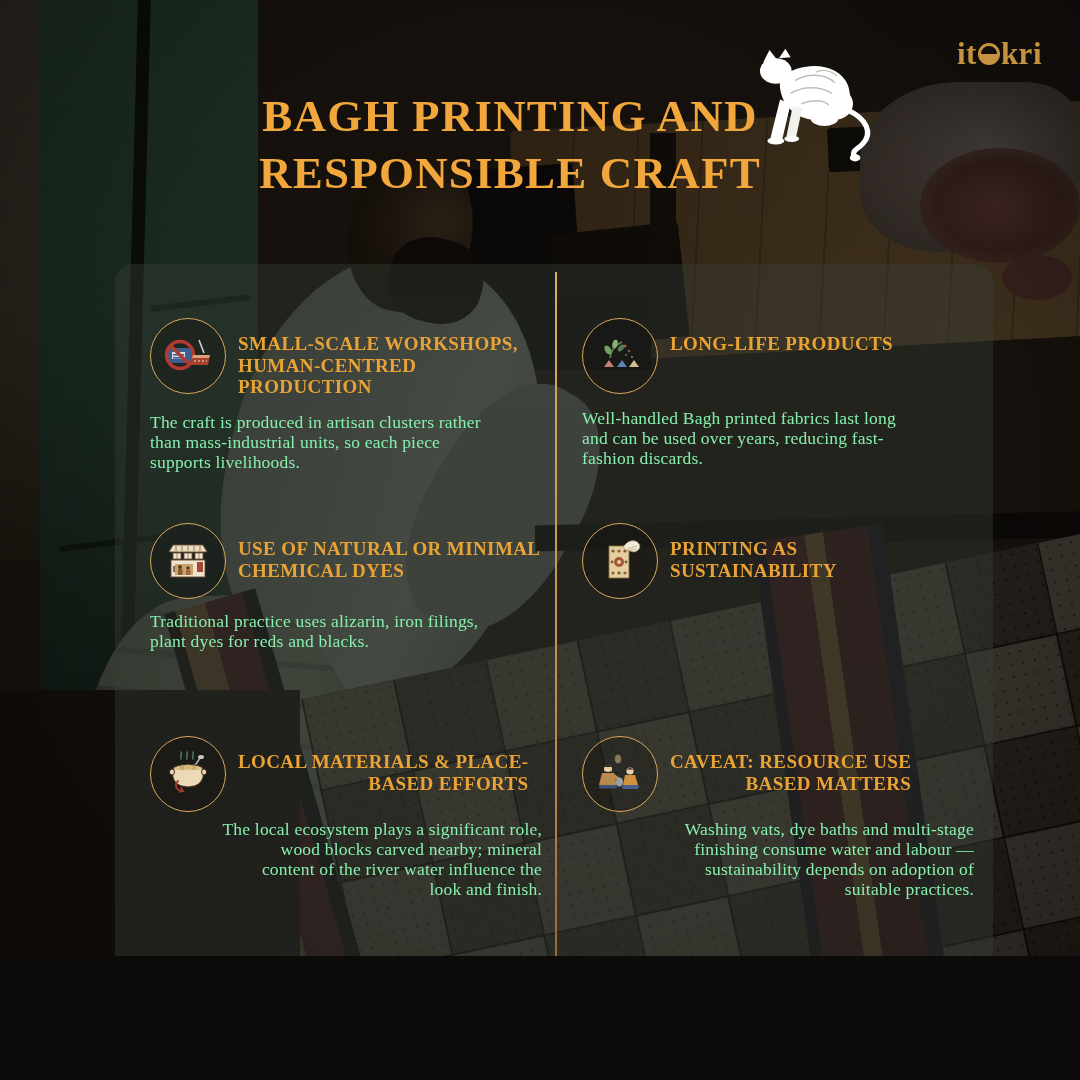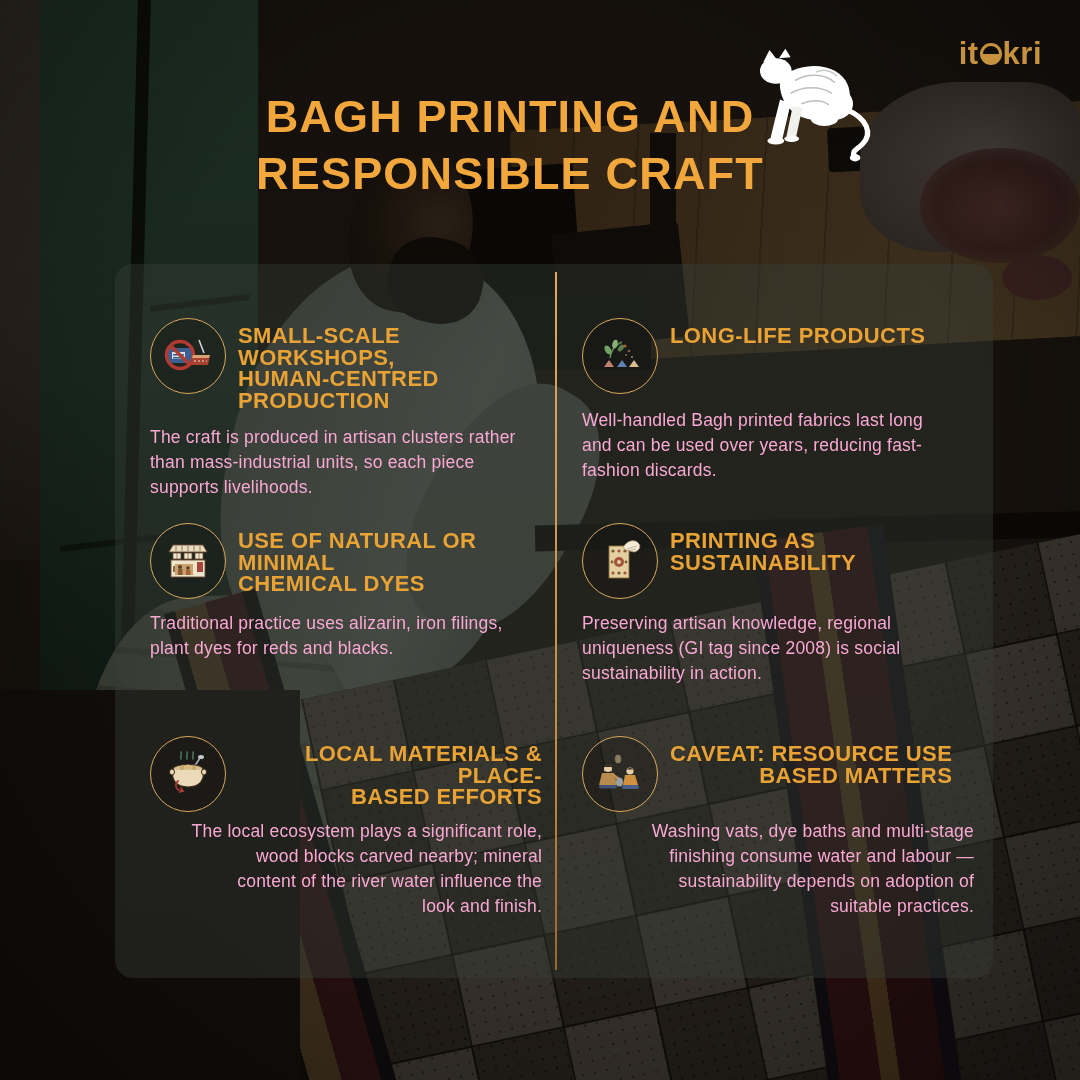--- a/index.html
+++ b/index.html
@@ -1,19 +1,19 @@
 <!DOCTYPE html>
 <html><head>
 <meta charset="utf-8">
 <style>
   html,body { margin:0; padding:0; background:#0d0b09; }
   .stage {
-    position:relative; width:1080px; height:1080px; overflow:hidden;
+    position:relative; width:1080px; height:956px; overflow:hidden;
     background:#241c15;
-    font-family:Liberation Sans, sans-serif;
+    font-family:Liberation Serif, serif;
   }
   .ph { position:absolute; }
 
   
   #wall-left { left:0; top:0; width:42px; height:560px;
     background:linear-gradient(180deg,#5d5244 0%,#4a4034 55%,#2c2419 100%); }
   #door { left:40px; top:0; width:218px; height:755px;
     background:linear-gradient(180deg,#356049 0%,#2b4f3d 35%,#1f3a2d 70%,#152a20 100%); }
   #door-seam { left:128px; top:0; width:13px; height:755px; background:#0c130f; transform:skewX(-1.5deg); }
   #door-hinge1 { left:150px; top:300px; width:100px; height:6px; background:rgba(10,18,13,.7); transform:rotate(-7deg); }
@@ -86,23 +86,23 @@
 
   #tiger { position:absolute; left:742px; top:48px; width:148px; height:118px; }
 
   .section { position:absolute; width:392px; }
   #s0,#s2,#s4 { left:150px; } #s1,#s3,#s5 { left:582px; }
   #s0,#s1 { top:318px; } #s2,#s3 { top:523px; } #s4,#s5 { top:736px;text-align:right; }
   .head { display:flex; align-items:flex-start; gap:12px; }
   .icon-circle { width:76px; height:76px; border:1.6px solid #d9a85a; border-radius:50%;
     flex:0 0 auto; display:flex; align-items:center; justify-content:center;
     background:rgba(15,12,9,.28); box-sizing:border-box; }
-  .heading { color:#e9a335; font-weight:800; font-size:22px; line-height:21.5px;
-    letter-spacing:.4px; white-space:pre-line; padding-top:7px; }
-  .body { color:#f9a8d4; font-size:17.5px; line-height:25px; letter-spacing:.2px;
+  .heading { color:#e9a335; font-weight:800; font-size:19px; line-height:21.5px;
+    letter-spacing:.4px; white-space:pre-line; padding-top:7px;margin-top:8px; }
+  .body { color:#86efac; font-size:17.5px; line-height:20px; letter-spacing:.2px;
     white-space:pre-line; margin-top:14px; }
   #s2 .body, #s3 .body { margin-top:12px; }
   #s4 .body, #s5 .body { margin-top:7px; }
 </style>
 </head>
 <body>
 
 <div class="stage">
 
   <div class="ph" id="wall-left"></div>
@@ -248,23 +248,20 @@
             <circle cx="29" cy="36" r="1.6" fill="#a4543c"></circle>
           <circle cx="16" cy="25" r="1.4" fill="#7a5a2e"></circle>
             <circle cx="30" cy="25" r="1.4" fill="#7a5a2e"></circle>
           <path d="M28,9 C32,3 40,2 43,7 C45,10 43,14 38,15 L30,13 C28,12 27,10 28,9 Z" fill="#f4ecd9" stroke="#b09a78" stroke-width="0.8"></path>
           <path d="M31,12 L41,9 M31,14 L40,12" stroke="#b09a78" stroke-width="0.7"></path>
         </svg>
       </div>
       <div class="heading">PRINTING AS
 SUSTAINABILITY</div>
     </div>
-    <div class="body">Preserving artisan knowledge, regional
-uniqueness (GI tag since 2008) is social
-sustainability in action.</div>
   </div>
 
   <div class="section" id="s4">
     <div class="head">
       <div class="icon-circle">
         <svg width="48" height="46" viewBox="0 0 48 46">
           <path d="M17,8 C16,5 18,4 17,1 M23,8 C22,5 24,4 23,1 M29,8 C28,5 30,4 29,1" stroke="#4d7a62" stroke-width="1.5" fill="none" stroke-linecap="round"></path>
           <line x1="36" y1="7" x2="30" y2="16" stroke="#aab0b6" stroke-width="1.6"></line>
           <ellipse cx="37" cy="6" rx="3" ry="2" fill="#c3c8cd"></ellipse>
           <ellipse cx="24" cy="18" rx="15" ry="4.5" fill="#d9c08f" stroke="#3a2a1a" stroke-width="1"></ellipse>

